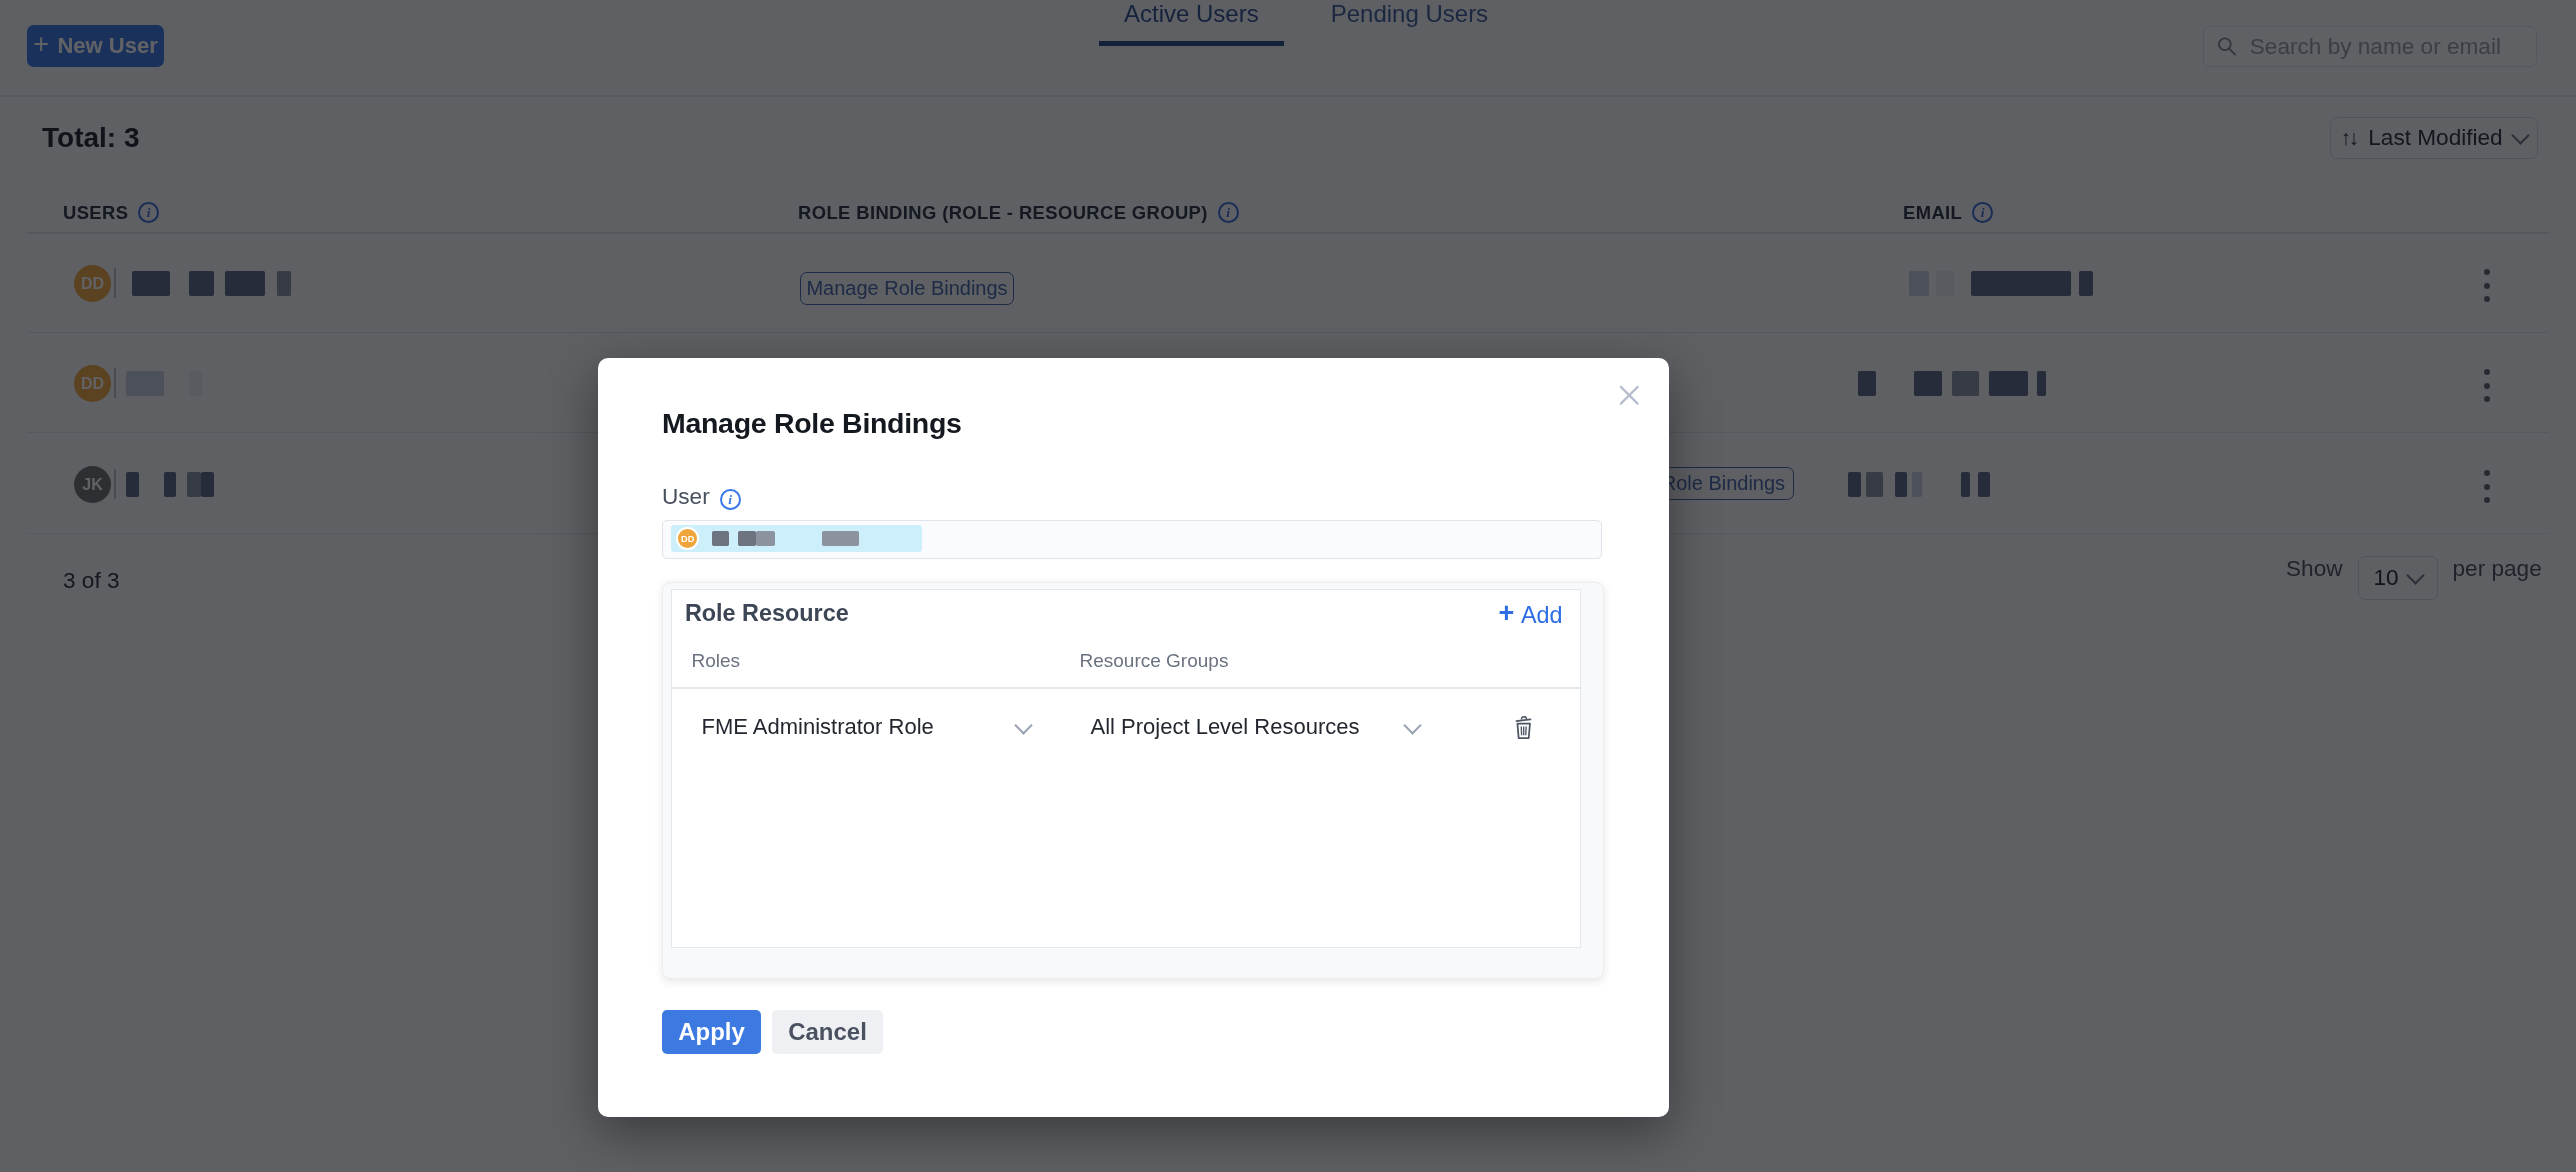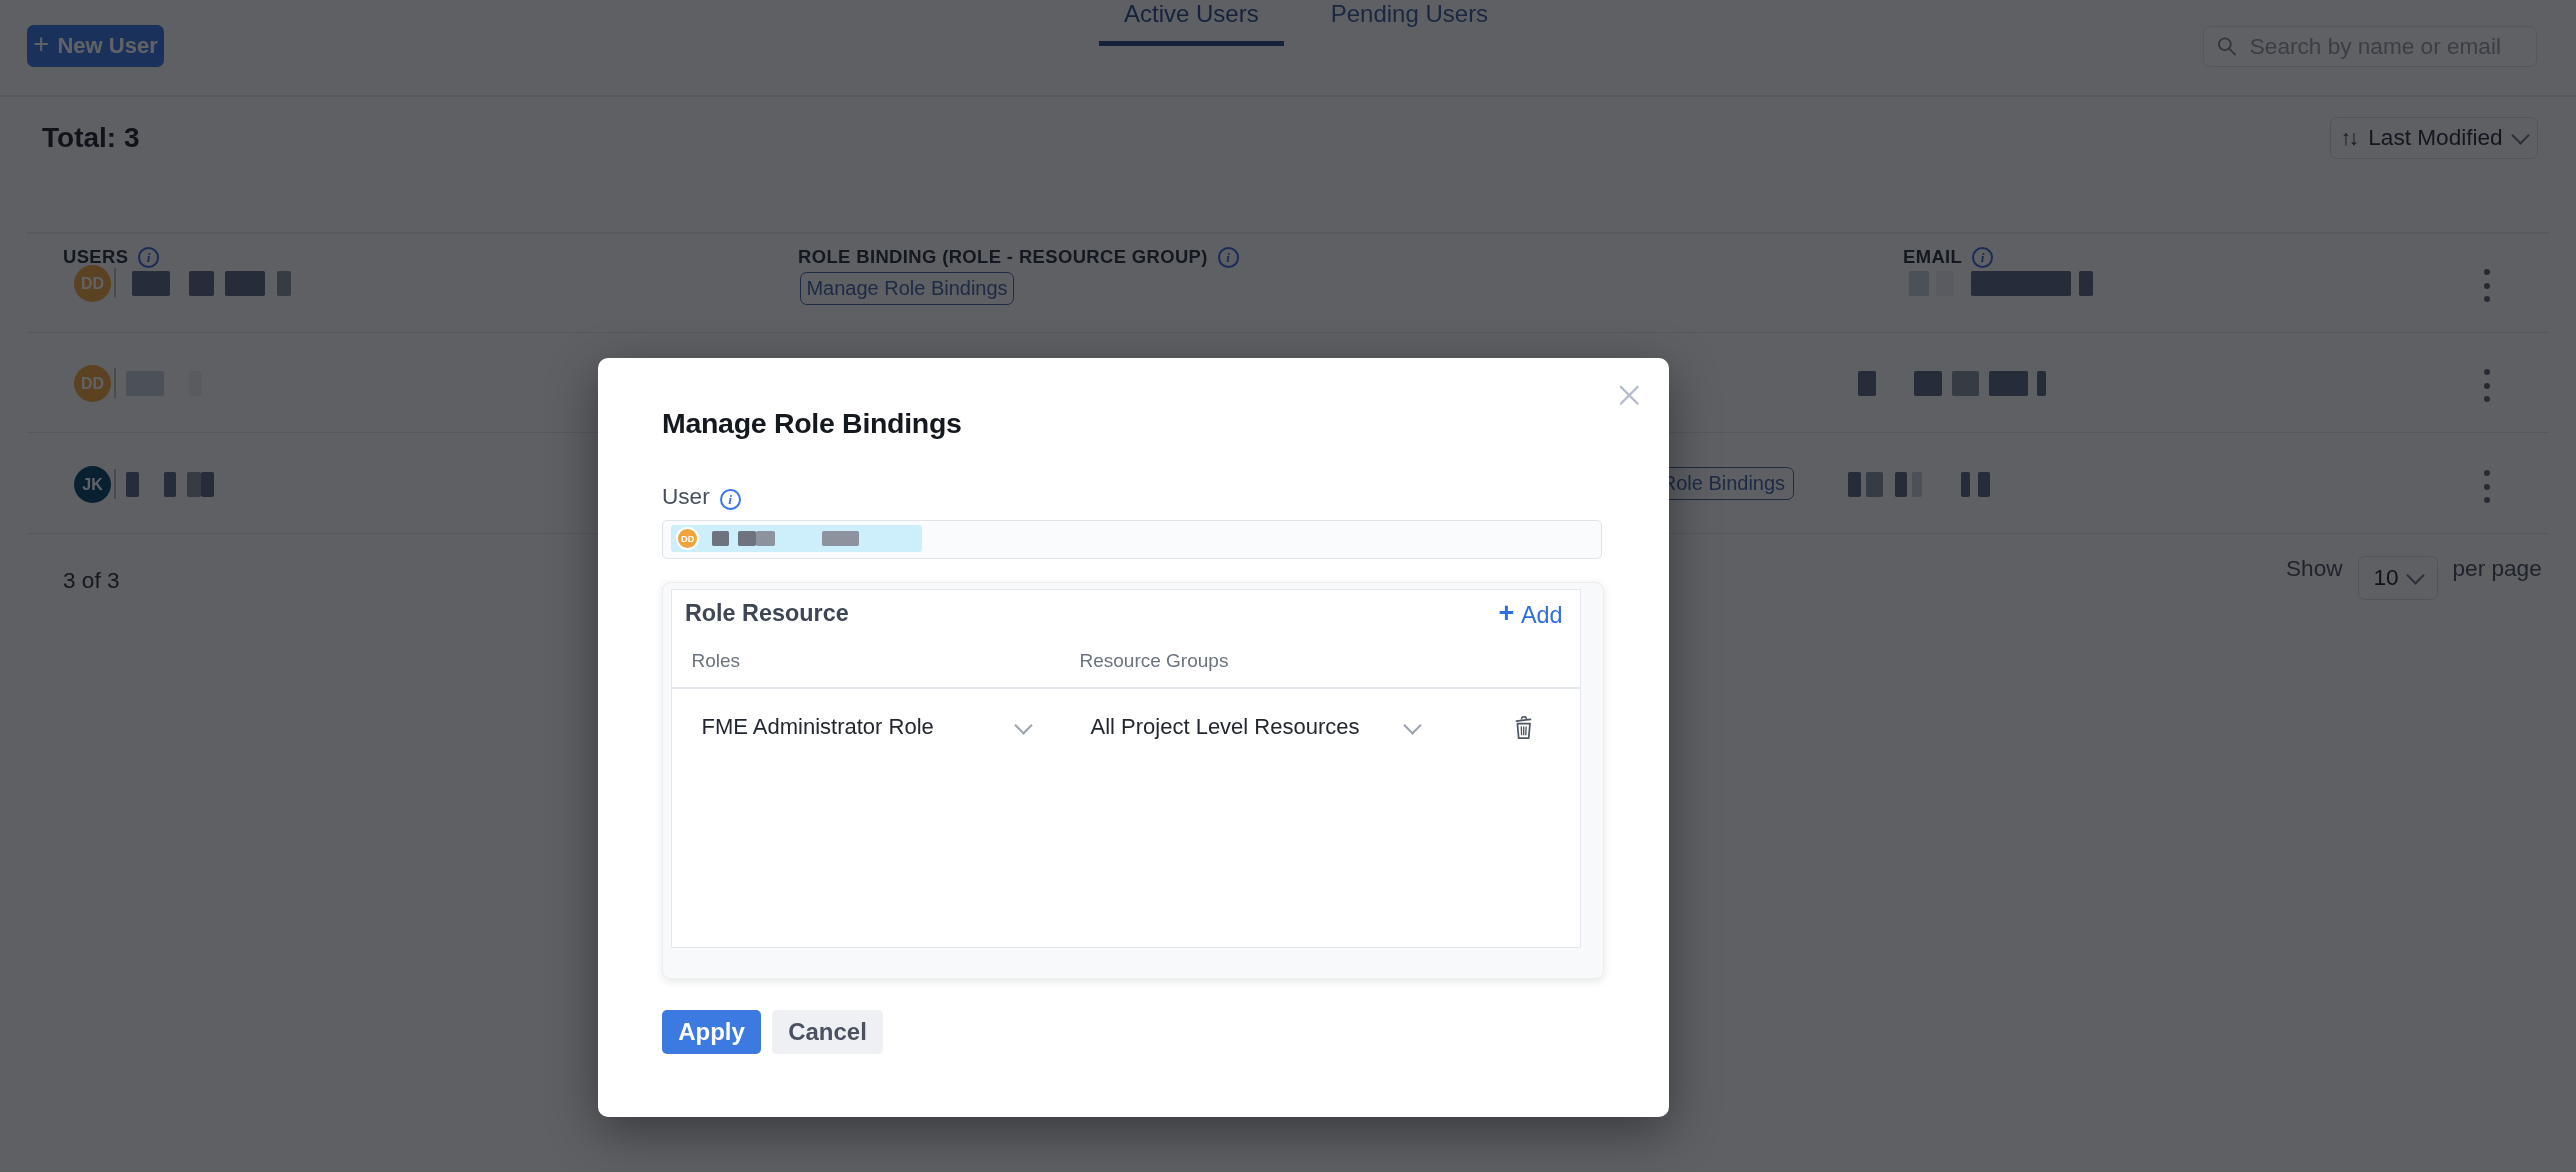--- a/index.html
+++ b/index.html
@@ -23,32 +23,32 @@
 
   
   #total{position:absolute;left:42px;top:122px;font-size:28px;font-weight:700;color:#20262e;}
   #sort{position:absolute;left:2330px;top:117px;width:208px;height:42px;border:1.7px solid #d5d9df;border-radius:6.7px;
     box-sizing:border-box;display:flex;align-items:center;justify-content:center;gap:11.7px;font-size:22.6px;color:#2a313b;cursor:pointer;}
   .sort-arrows{font-size:21px;letter-spacing:-2.5px;color:#2a313b;}
   .chev{width:11px;height:11px;border-right:2.5px solid #6d7582;border-bottom:2.5px solid #6d7582;
     transform:rotate(45deg);margin-top:-5px;flex:0 0 auto;}
 
   
-  .thead{position:absolute;top:202px;display:flex;align-items:flex-end;gap:10px;font-size:18.4px;font-weight:700;
-    color:#2b333f;letter-spacing:0.4px;margin-top:44px;}
+  .thead{position:absolute;top:202px;display:flex;align-items:flex-start;gap:10px;font-size:18.4px;font-weight:700;
+    color:#2b333f;letter-spacing:0.4px;}
   #th-users{left:63px} #th-role{left:798px} #th-email{left:1903px}
   .info{width:21px;height:21px;border:2.1px solid #3a6ad2;border-radius:50%;color:#3a6ad2;
     display:inline-flex;align-items:center;justify-content:center;box-sizing:border-box;flex:0 0 auto;}
   .info::before{content:"i";font:italic 700 13.4px "Liberation Serif",serif;}
   .hdr-line{position:absolute;left:27px;top:232px;width:2522px;height:1.7px;background:#e0e3e8;}
   .row{position:absolute;left:27px;width:2522px;height:100px;border-bottom:1.7px solid #dfe2e7;box-sizing:border-box;}
   #row-0{top:233px} #row-1{top:333px} #row-2{top:434px}
   .avatar{position:absolute;left:47px;top:32px;width:37px;height:37px;border-radius:50%;display:flex;
     align-items:center;justify-content:center;color:#fff;font-size:16px;font-weight:700;}
-  .av-gold{background:#eda63d}.av-red{background:#0c4a6e}
+  .av-gold{background:#eda63d}.av-red{background:#737373}
   .vline{position:absolute;left:87px;top:35px;width:1.7px;height:30px;background:#b9bfc7;}
   .blocks{position:absolute;top:38px;display:flex;align-items:center;}
   .blocks span{display:inline-block;height:25px;border-radius:1.7px;}
   .b-dark{background:#5d6b84}.b-mid{background:#8a93a2}.b-light{background:#c6cdd8}.b-xlight{background:#e8ebf0}
   .manage-btn{position:absolute;top:39px;height:33px;border:1.7px solid #4667a5;border-radius:6.7px;color:#4667a5;
     font-size:20px;font-weight:500;display:flex;align-items:center;justify-content:center;box-sizing:border-box;
     background:transparent;padding:0 15px;white-space:nowrap;cursor:pointer;}
   #row-0 .manage-btn{left:773px;width:214px;}
   #row-2 .manage-btn{left:1548px;width:219px;top:33px;}
   .kebab{position:absolute;left:2454px;top:33px;display:flex;flex-direction:column;gap:7.5px;padding:3.3px;cursor:pointer;}

